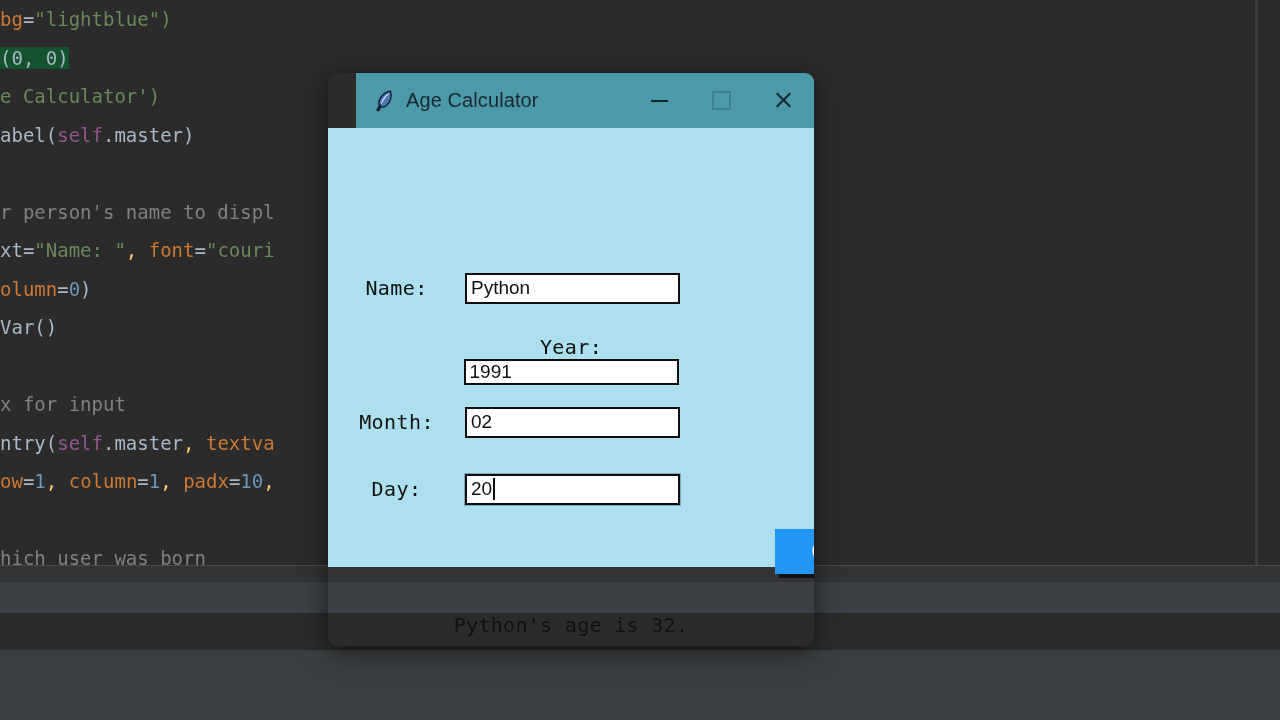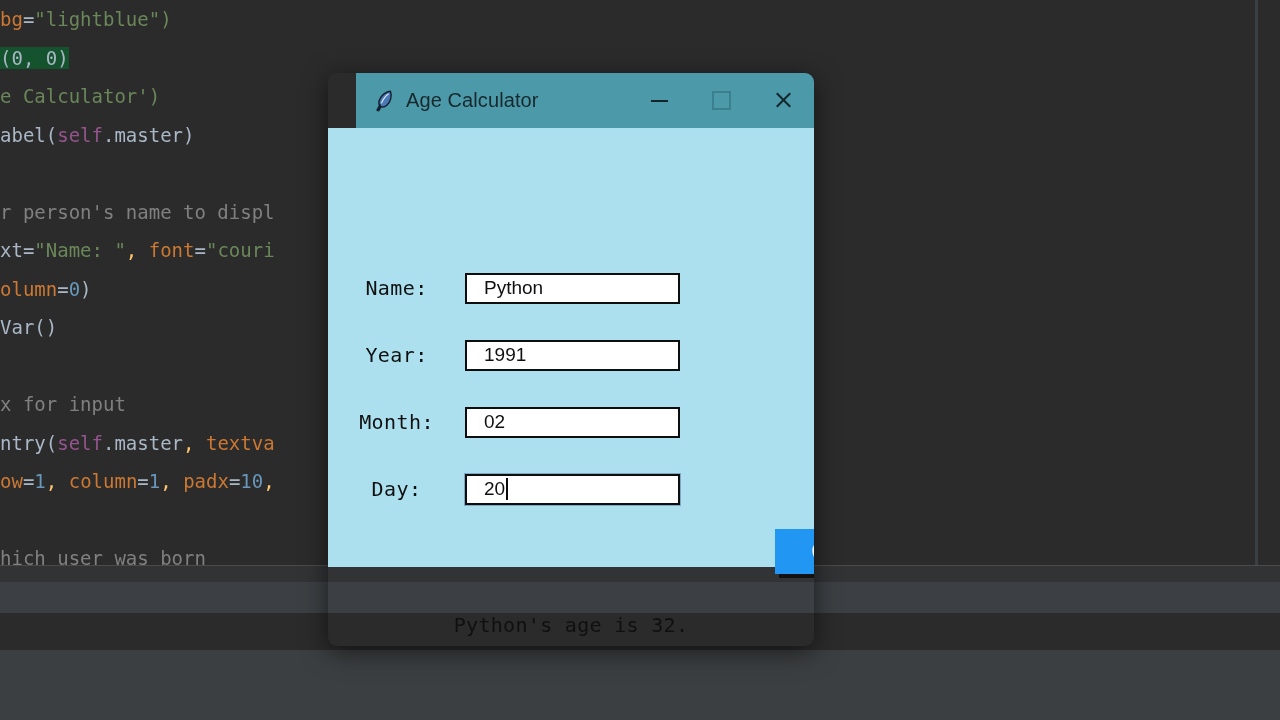--- a/index.html
+++ b/index.html
@@ -196,21 +196,21 @@
     width: 215px;
     height: 31px;
     background: #ffffff;
     border: 2px solid #0e0e0e;
     box-sizing: border-box;
     display: flex;
     align-items: center;
     font-family: "Liberation Sans", sans-serif;
     font-size: 19px;
     color: #101010;
-    padding-left: 17px;
+    padding-left: 4px;
     position: relative;
   }
   .tk-entry.focused {
     box-shadow: 0 0 0 1px #7fa8c4;
   }
   .caret {
     display: inline-block;
     width: 2px;
     height: 22px;
     background: #0b0b0b;
@@ -297,21 +297,21 @@
 
     <div class="tk-body">
 
       <div class="tk-form" id="tk-form">
           <div class="tk-row" style="top: 140px;">
             <div class="tk-label">Name:</div>
             <div class="tk-entry">
               <span>Python</span>
             </div>
           </div>
-          <div class="tk-row" style="top: 207px;">
+          <div class="tk-row" style="top: 207px; flex-direction: column;">
             <div class="tk-label">Year:</div>
             <div class="tk-entry">
               <span>1991</span>
             </div>
           </div>
           <div class="tk-row" style="top: 274px;">
             <div class="tk-label">Month:</div>
             <div class="tk-entry">
               <span>02</span>
             </div>

